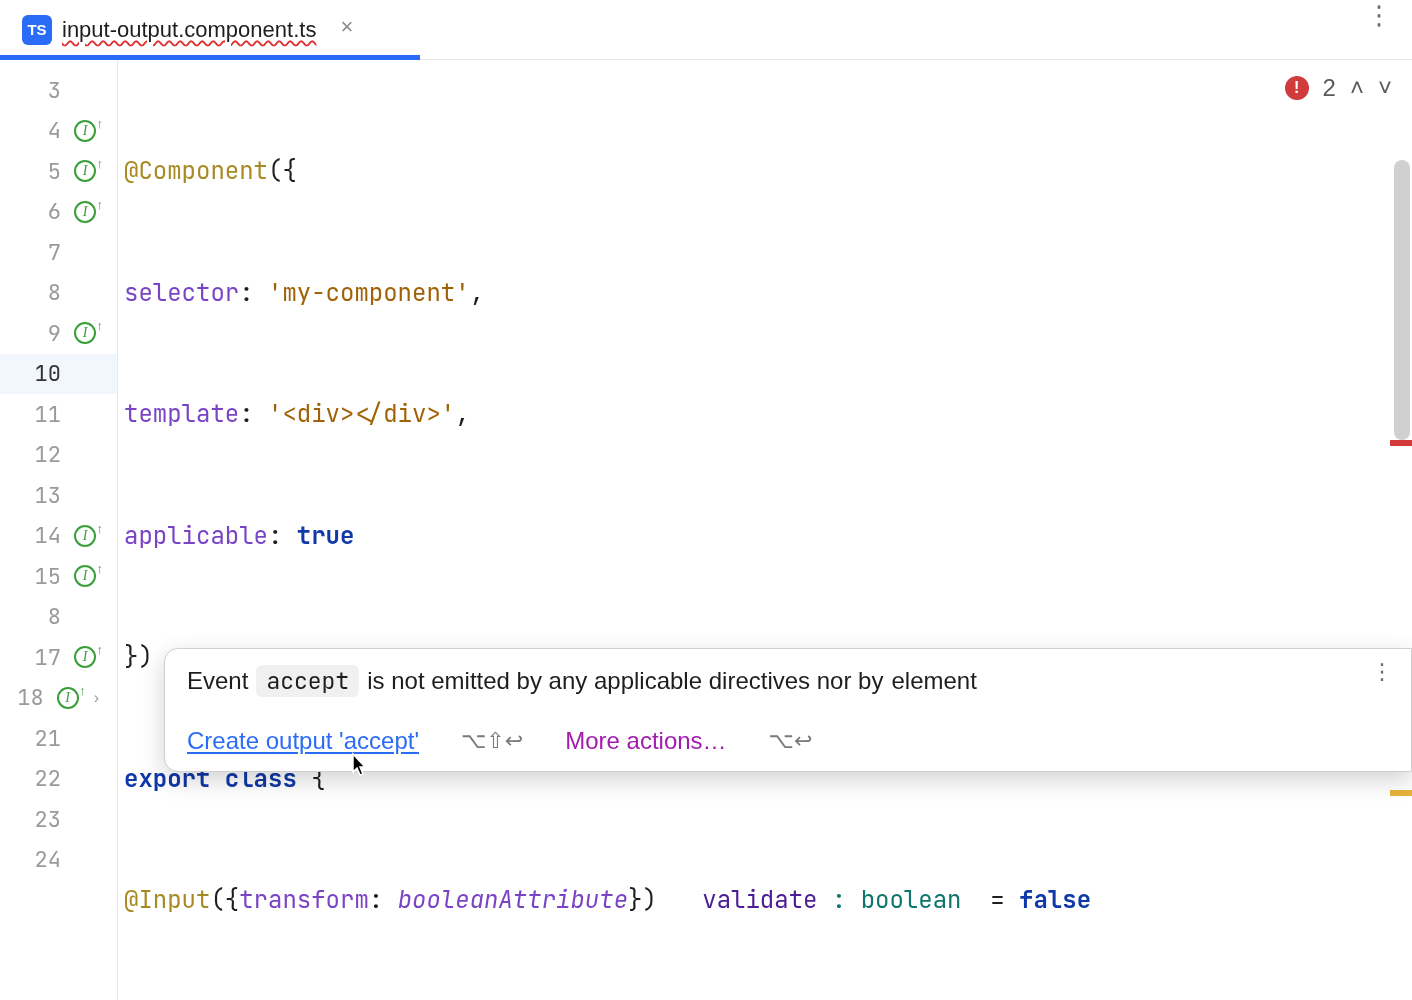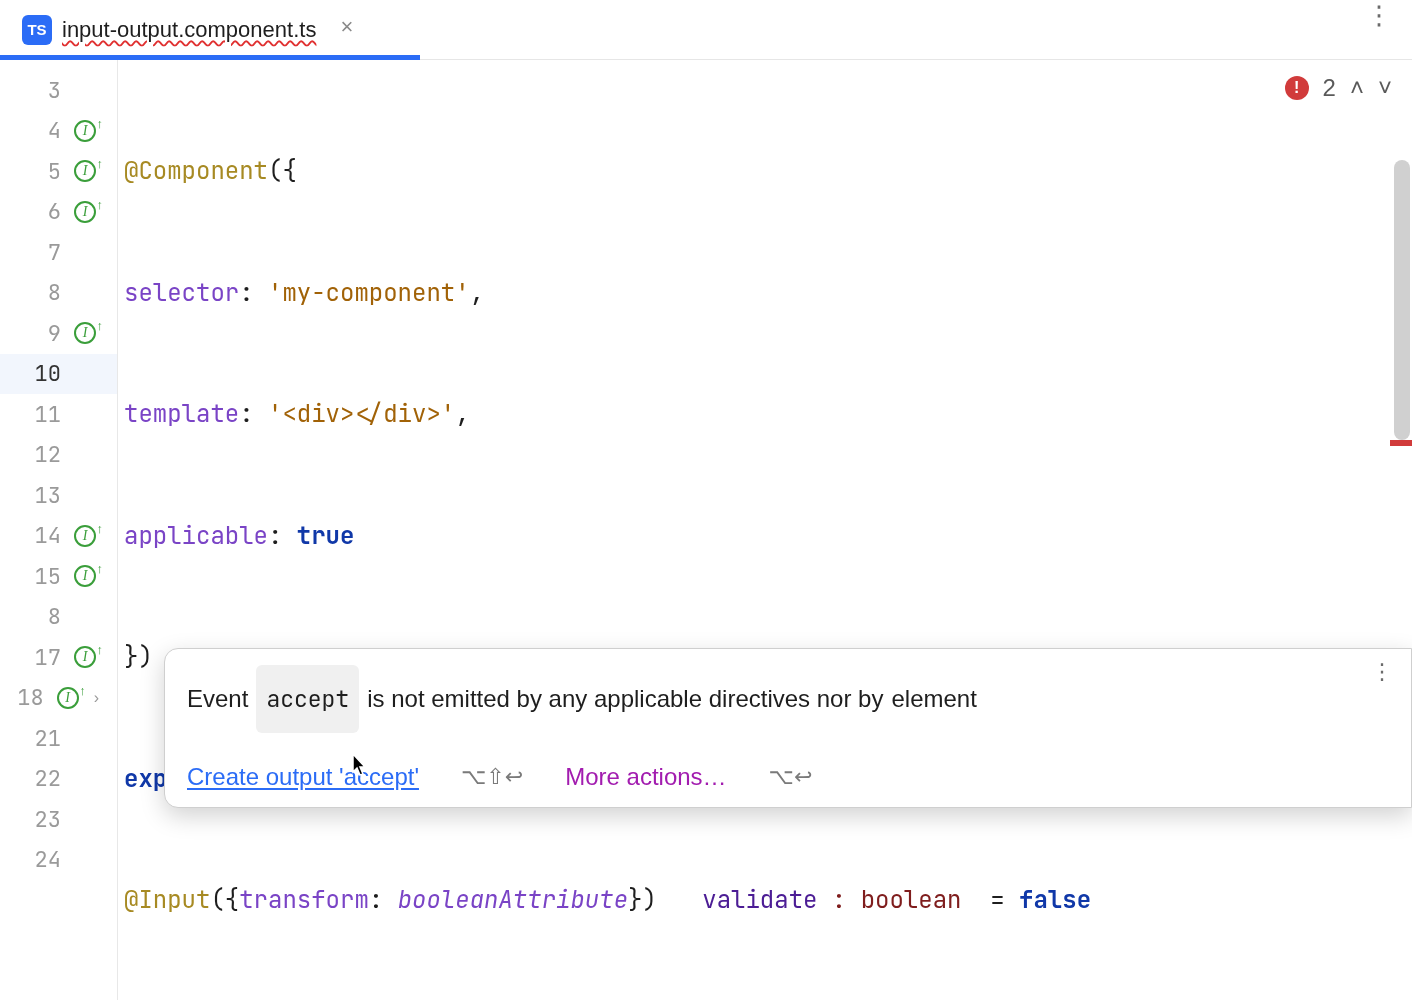--- a/index.html
+++ b/index.html
@@ -149,21 +149,21 @@
   }
   .line { height: 40.5px; display:flex; align-items:center; }
   
   .tk-meta { color: #a78a23; }
   .tk-punc { color: #1e1e1e; }
   .tk-key-dark { color: #1038a8; font-weight: 600; }
   .tk-str { color: #a16207; }
   .tk-id { color: #7a44c6; }
   .tk-id-i { color: #7a44c6; font-style: italic; }
   .tk-field { color: #4c1d95; margin-left: 31px; }
-  .tk-hint { color: #7f1d1d; font-style: normal; text-align: center;}
+  .tk-hint { color: #0f766e; font-style: normal; text-align: center;}
   
   .insp {
     position: absolute;
     top: 74px;
     right: 20px;
     display: flex;
     align-items: center;
     gap: 14px;
     color: #5a5a5a;
     font-size: 24px;
@@ -233,21 +233,21 @@
   .popup-line1 {
     display: flex;
     align-items: center;
     gap: 8px;
     flex-wrap: wrap;
     padding-right: 40px;
   }
   .code-chip {
     font-family: "JetBrains Mono", Menlo, Consolas, monospace;
     background: #f0f0f0;
-    padding: 19px 10px;
+    padding: 1px 10px;
     border-radius: 6px;
     font-size: 23px;
   }
   .popup-actions {
     margin-top: 30px;
     display: flex;
     align-items: center;
     gap: 42px;
   }
   .action-link {

